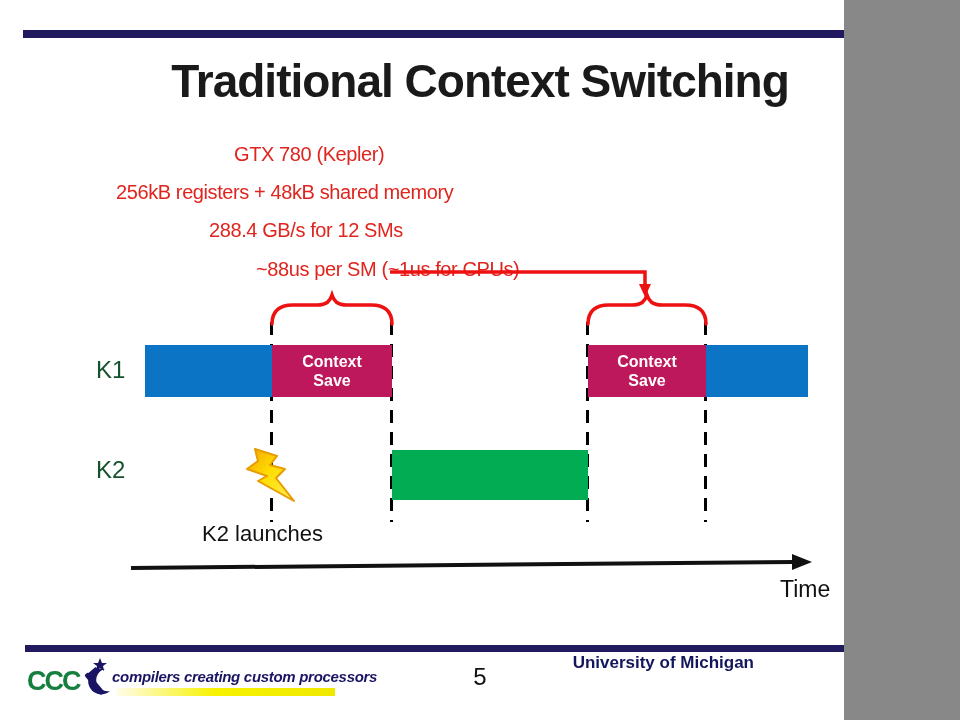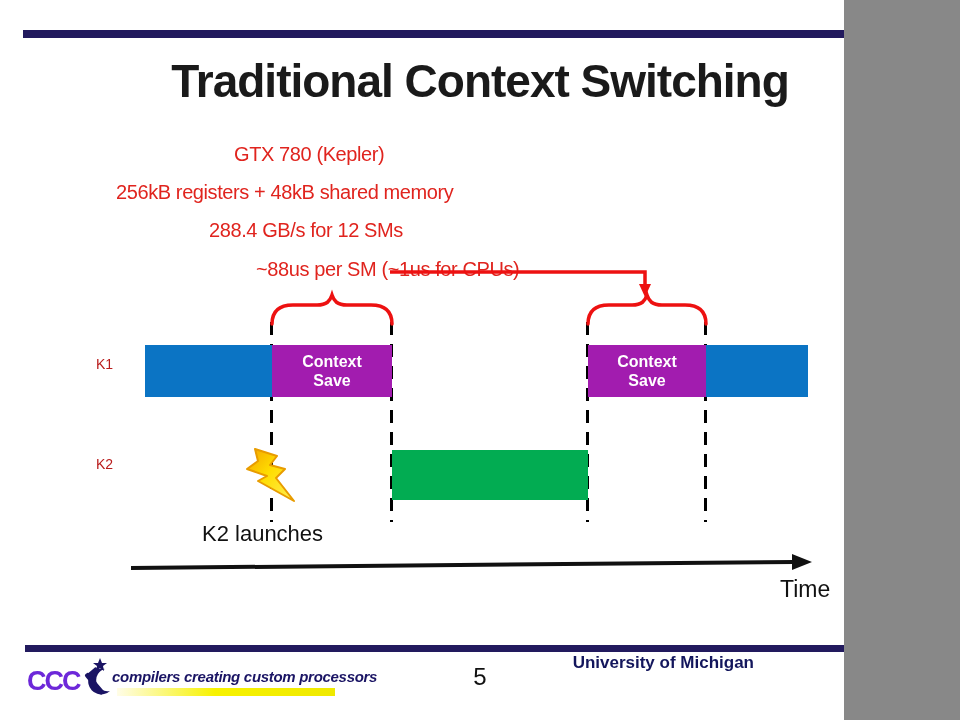--- a/index.html
+++ b/index.html
@@ -20,28 +20,28 @@
   #note1{left:234px;top:143px;}
   #note2{left:116px;top:181px;}
   #note3{left:209px;top:219px;}
   #note4{left:256px;top:258px;}
   
   .dash-v{width:3px;height:200px;top:322px;
     background:repeating-linear-gradient(180deg,#000 0 13px,transparent 13px 22px);}
   
   .bar{top:345px;height:52px;}
   .blue-bar{background:#0B74C4;}
-  .red-block{background:#a21caf;color:#fff;font-weight:bold;font-size:16px;line-height:19px;
+  .red-block{background:#be185d;color:#fff;font-weight:bold;font-size:16px;line-height:19px;
     display:flex;align-items:center;justify-content:center;text-align:center;}
   #green-bar{left:392px;top:450px;width:196px;height:50px;background:#02AC52;}
-  .row-label{color:#b91c1c;font-size:14px;}
+  .row-label{color:#14532d;font-size:24px;}
   #k2-launches{left:202px;top:521px;color:#111;font-size:22px;}
   #time-label{left:780px;top:576px;color:#111;font-size:23px;}
   
-  #ccc-acronym{left:27px;top:666px;color:#6d28d9;font-size:27px;font-weight:bold;letter-spacing:-2px;}
+  #ccc-acronym{left:27px;top:666px;color:#15803d;font-size:27px;font-weight:bold;letter-spacing:-2px;}
   #ccc-tagline{left:112px;top:668px;color:#1A1464;font-size:15px;font-weight:bold;font-style:italic;
     letter-spacing:-0.3px;white-space:nowrap;}
   #ccc-underline{left:117px;top:688px;width:218px;height:8px;
     background:linear-gradient(90deg,#fffde8 0%,#f7f200 45%,#efe900 100%);}
   #page-number{left:440px;top:663px;width:80px;text-align:center;color:#111;font-size:24px;}
   .um-text{right:90px;text-align:right;color:#13165C;font-weight:bold;font-size:17px;white-space:nowrap;}
   #um-line1{top:653px;}
   #um-line2{top:675px;}
   svg{display:block;}
   #overlay{left:0;top:0;pointer-events:none;}

